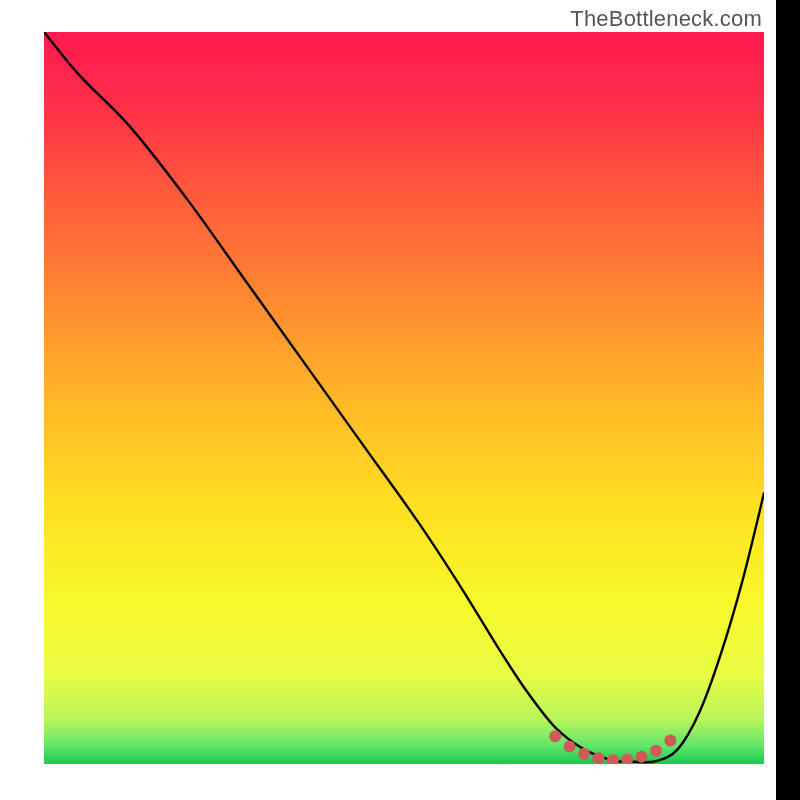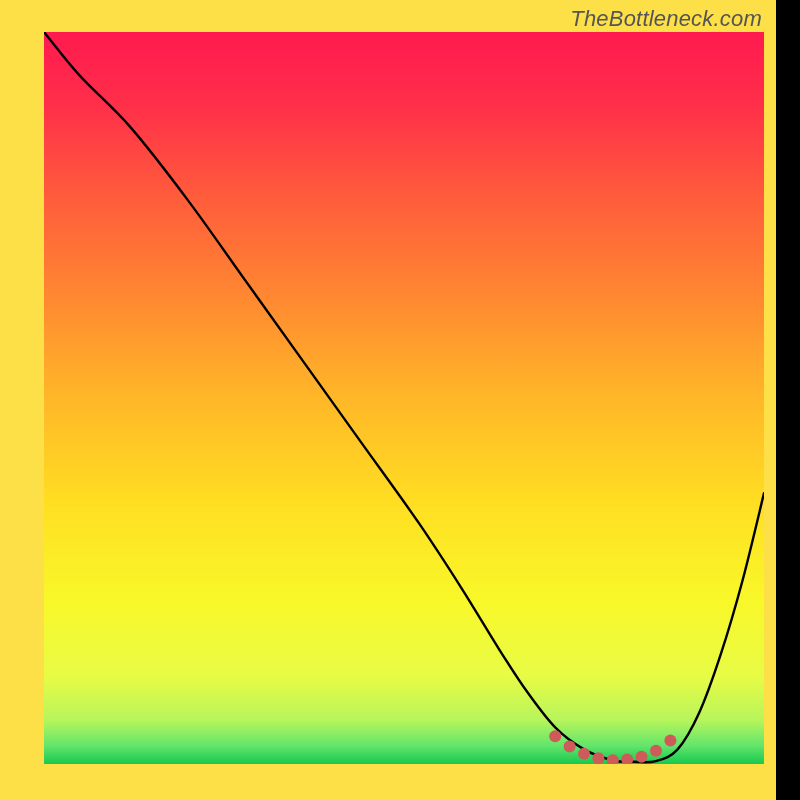--- a/index.html
+++ b/index.html
@@ -8,22 +8,21 @@
     width: 800px;
     height: 800px;
     background: #000;
     font-family: Arial, Helvetica, sans-serif;
     overflow: hidden;
   }
   .stage {
     position: relative;
     width: 776px;
     height: 800px;
-    background: #fde047;
-    font-style: italic;
+    background: #ffffff;
   }
   .watermark {
     position: absolute;
     top: 6px;
     right: 14px;
     color: #555;
     font-size: 22px;
     letter-spacing: 0.2px;
     user-select: none;
   }

